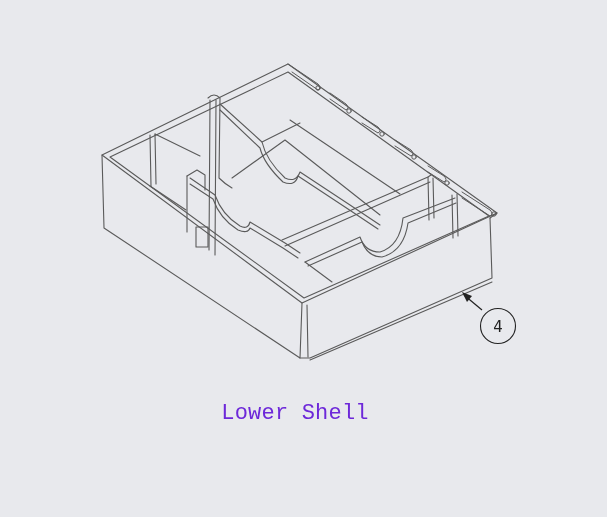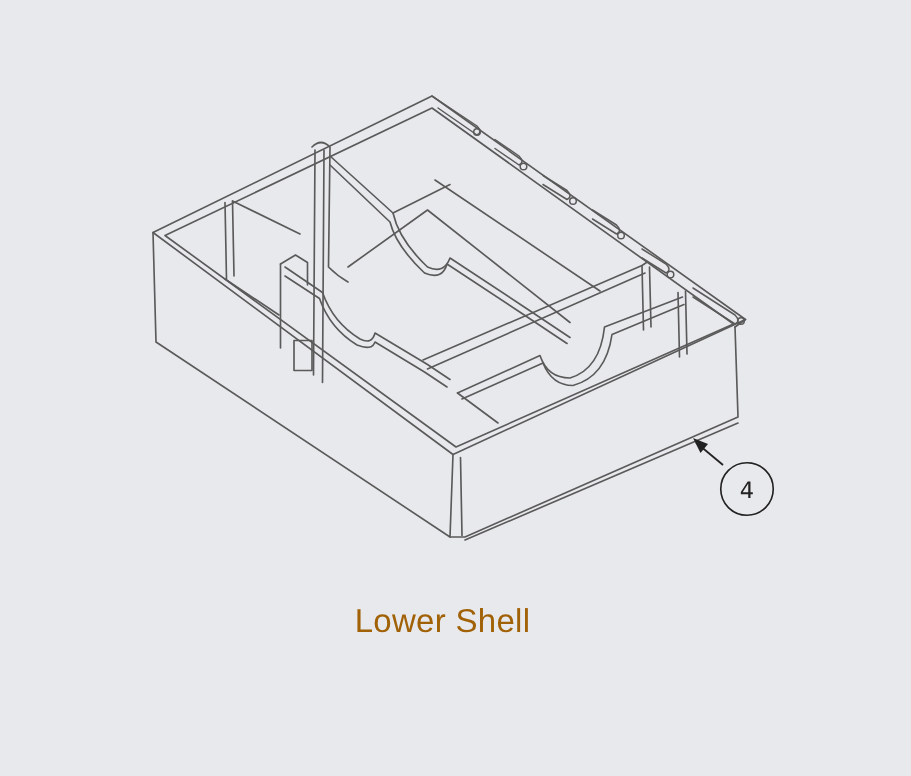--- a/index.html
+++ b/index.html
@@ -11,23 +11,23 @@
   }
   #figure {
     position: absolute; left: 0; top: 0;
     width: 607px; height: 517px;
   }
   #caption {
     position: absolute;
     left: 0; width: 590px;
     top: 401px;
     text-align: center;
-    font-family: Liberation Sans, sans-serif;
+    font-family: Liberation Mono, monospace;
     font-size: 22px;
-    color: #a16207;
+    color: #6d28d9;
     letter-spacing: 0.2px;
   }
   #callout-label {
     font-family: "DejaVu Sans", "Liberation Sans", sans-serif;
     font-size: 15px;
     fill: #222;
   }
 </style>
 </head>
 <body>

